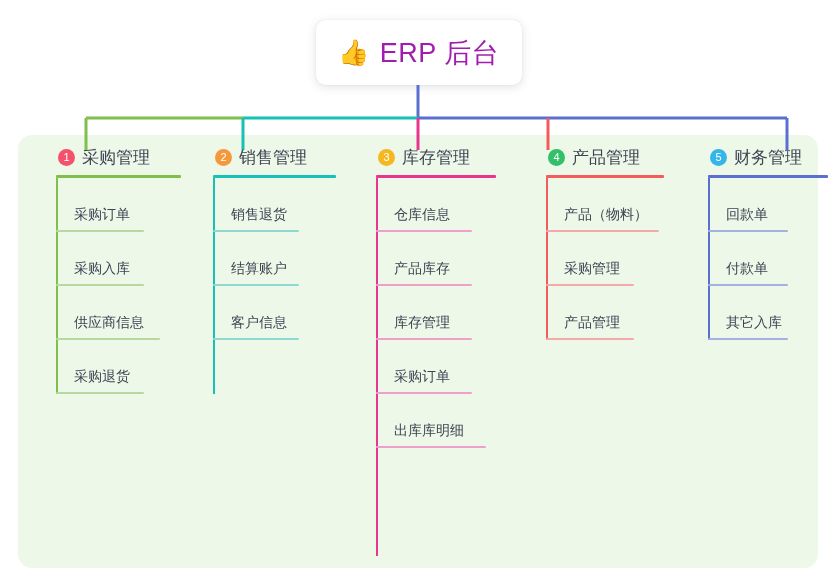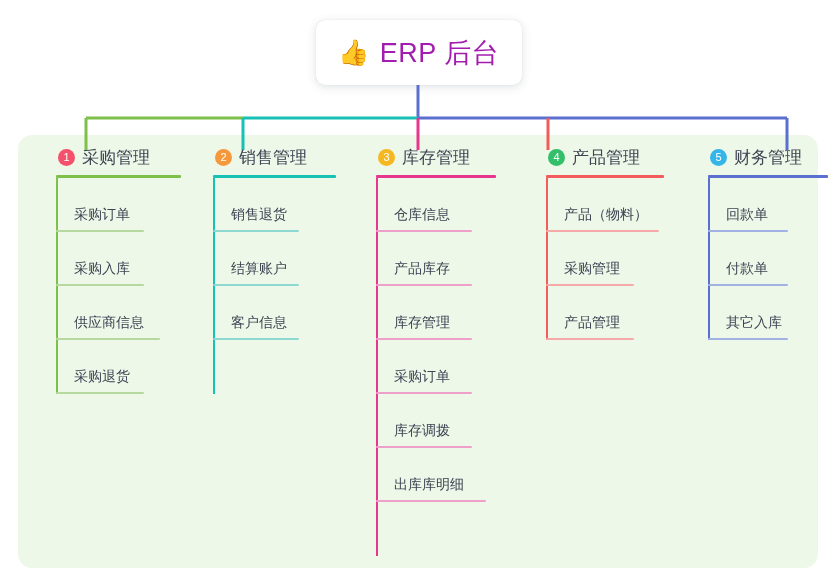--- a/index.html
+++ b/index.html
@@ -220,24 +220,20 @@
         </div>
         <div class="leaf">
           <span class="leaf-text">库存管理</span>
           <div class="leaf-rule" style="width: 96px; background: rgb(239, 160, 200);"></div>
         </div>
         <div class="leaf">
           <span class="leaf-text">采购订单</span>
           <div class="leaf-rule" style="width: 96px; background: rgb(239, 160, 200);"></div>
         </div>
         <div class="leaf">
-          <span class="leaf-text">库存调拨</span>
-          <div class="leaf-rule" style="width: 96px; background: rgb(239, 160, 200);"></div>
-        </div>
-        <div class="leaf">
           <span class="leaf-text">出库库明细</span>
           <div class="leaf-rule" style="width: 110px; background: rgb(239, 160, 200);"></div>
         </div>
       </div>
     </div>
     <div class="column" style="left: 528px; width: 150px;">
       <div class="col-head">
         <span class="badge" style="background: rgb(52, 191, 106);">4</span>
         <span class="col-title">产品管理</span>
       </div>

